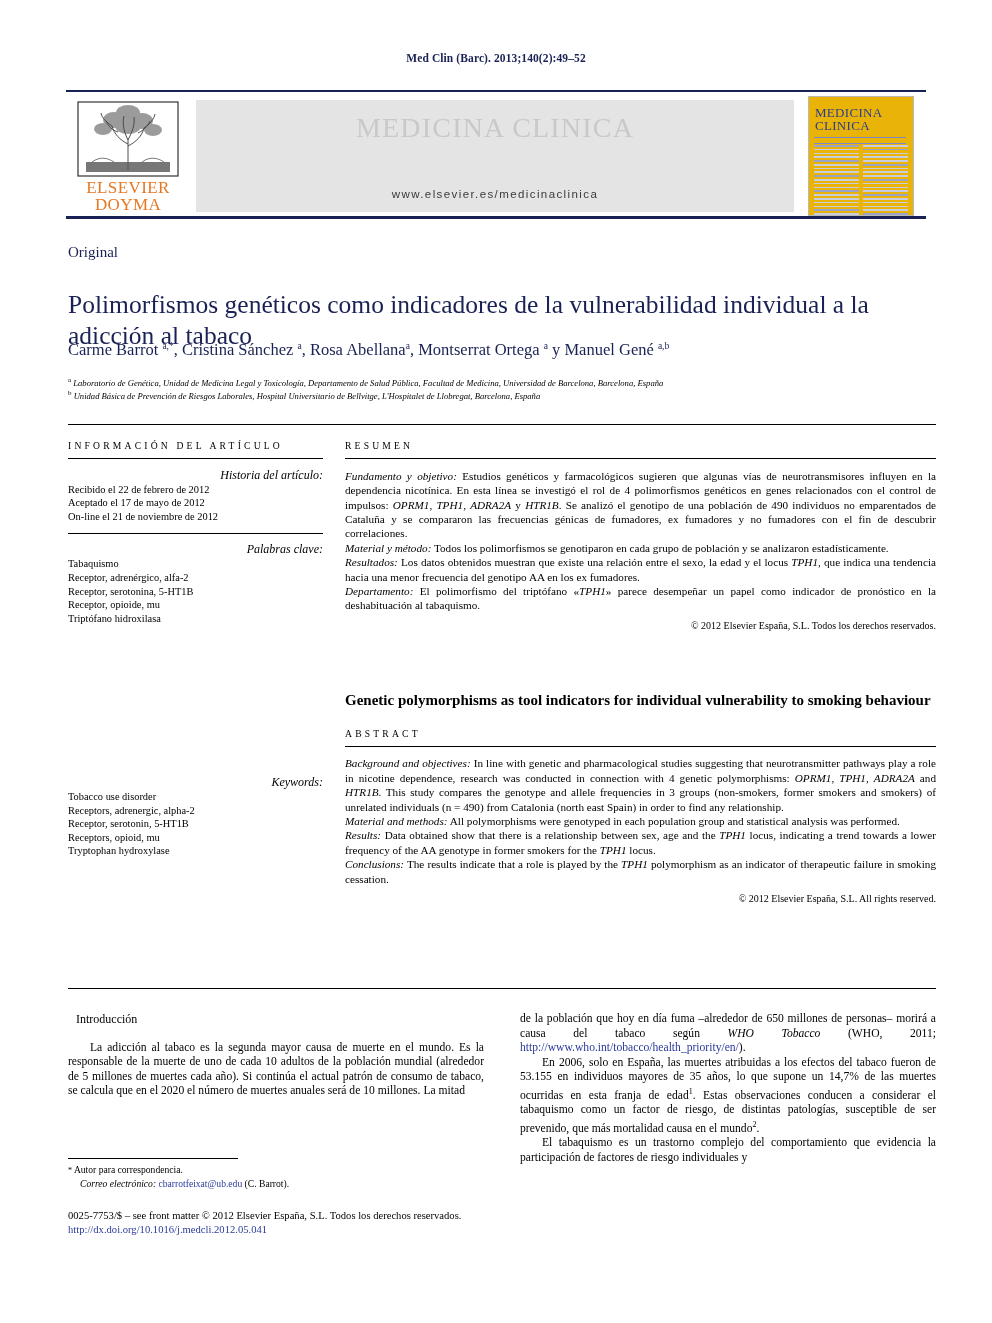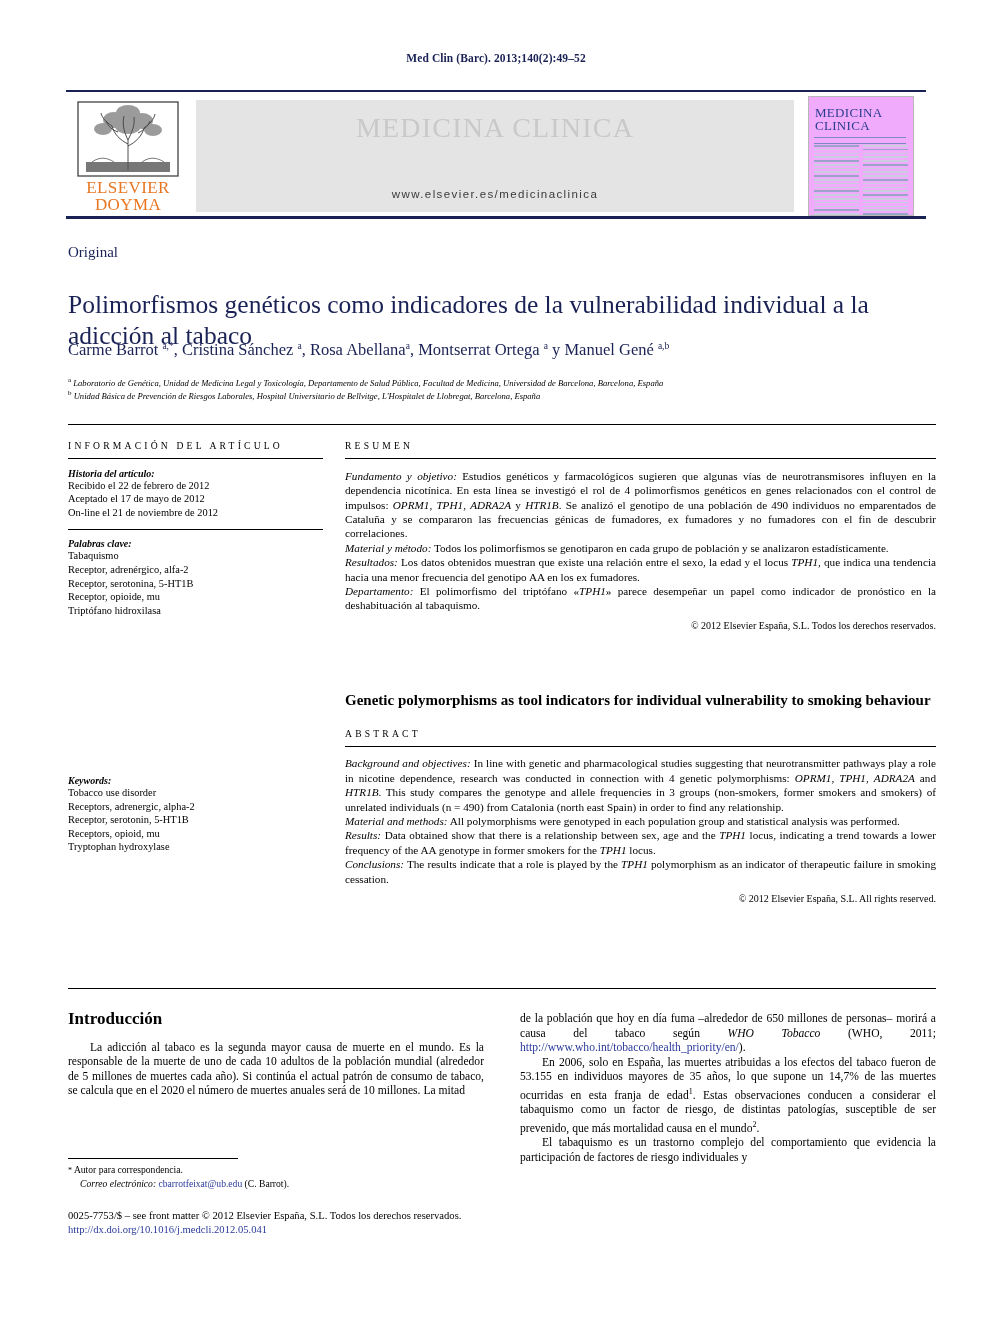--- a/index.html
+++ b/index.html
@@ -112,21 +112,21 @@
     font-size: 11.5px;
     letter-spacing: 1.4px;
     color: #3a3a3a;
   }
   .cover-thumb {
     position: absolute;
     top: 6px;
     left: 742px;
     width: 104px;
     height: 118px;
-    background: #f0abfc;
+    background: #eab308;
     border: 1px solid #b8b8b8;
     overflow: hidden;
   }
   .cover-title {
     position: absolute;
     top: 9px; left: 6px;
     font-family: "Liberation Serif", serif;
     font-size: 13px;
     line-height: 13px;
     color: #2b3d8f;
@@ -219,23 +219,24 @@
     letter-spacing: 3.2px;
     font-weight: normal;
   }
   .hr-sec {
     height: 0.8px;
     background: #000;
     margin-top: 7px;
   }
   .meta-italic {
     font-style: italic;
-    font-weight: bold;
-    font-size: 10px;
+    font-weight: normal;
+    font-size: 12px;
     margin-top: 9px;
+    text-align: right;
   }
   .meta-line {
     font-size: 10.4px;
     line-height: 13.6px;
   }
   .rule-mid {
     height: 0.8px;
     background: #000;
     margin: 9px 0 0 0;
   }
@@ -269,23 +270,24 @@
     position: absolute;
     top: 1012px;
     width: 416px;
     font-size: 11.6px;
     line-height: 14.6px;
     text-align: justify;
   }
   .body-col.left { left: 68px; }
   .body-col.right { left: 520px; }
   .body-head {
-    font-weight: bold;
-    font-size: 17px;
+    font-weight: normal;
+    font-size: 12px;
     margin-bottom: 14px;
+    margin-left: 8px;
   }
   .body-col p {
     margin: 0;
     text-indent: 22px;
   }
   .link {
     color: #2a3a9a;
     text-decoration: none;
   }
   sup { font-size: 8px; vertical-align: super; }

